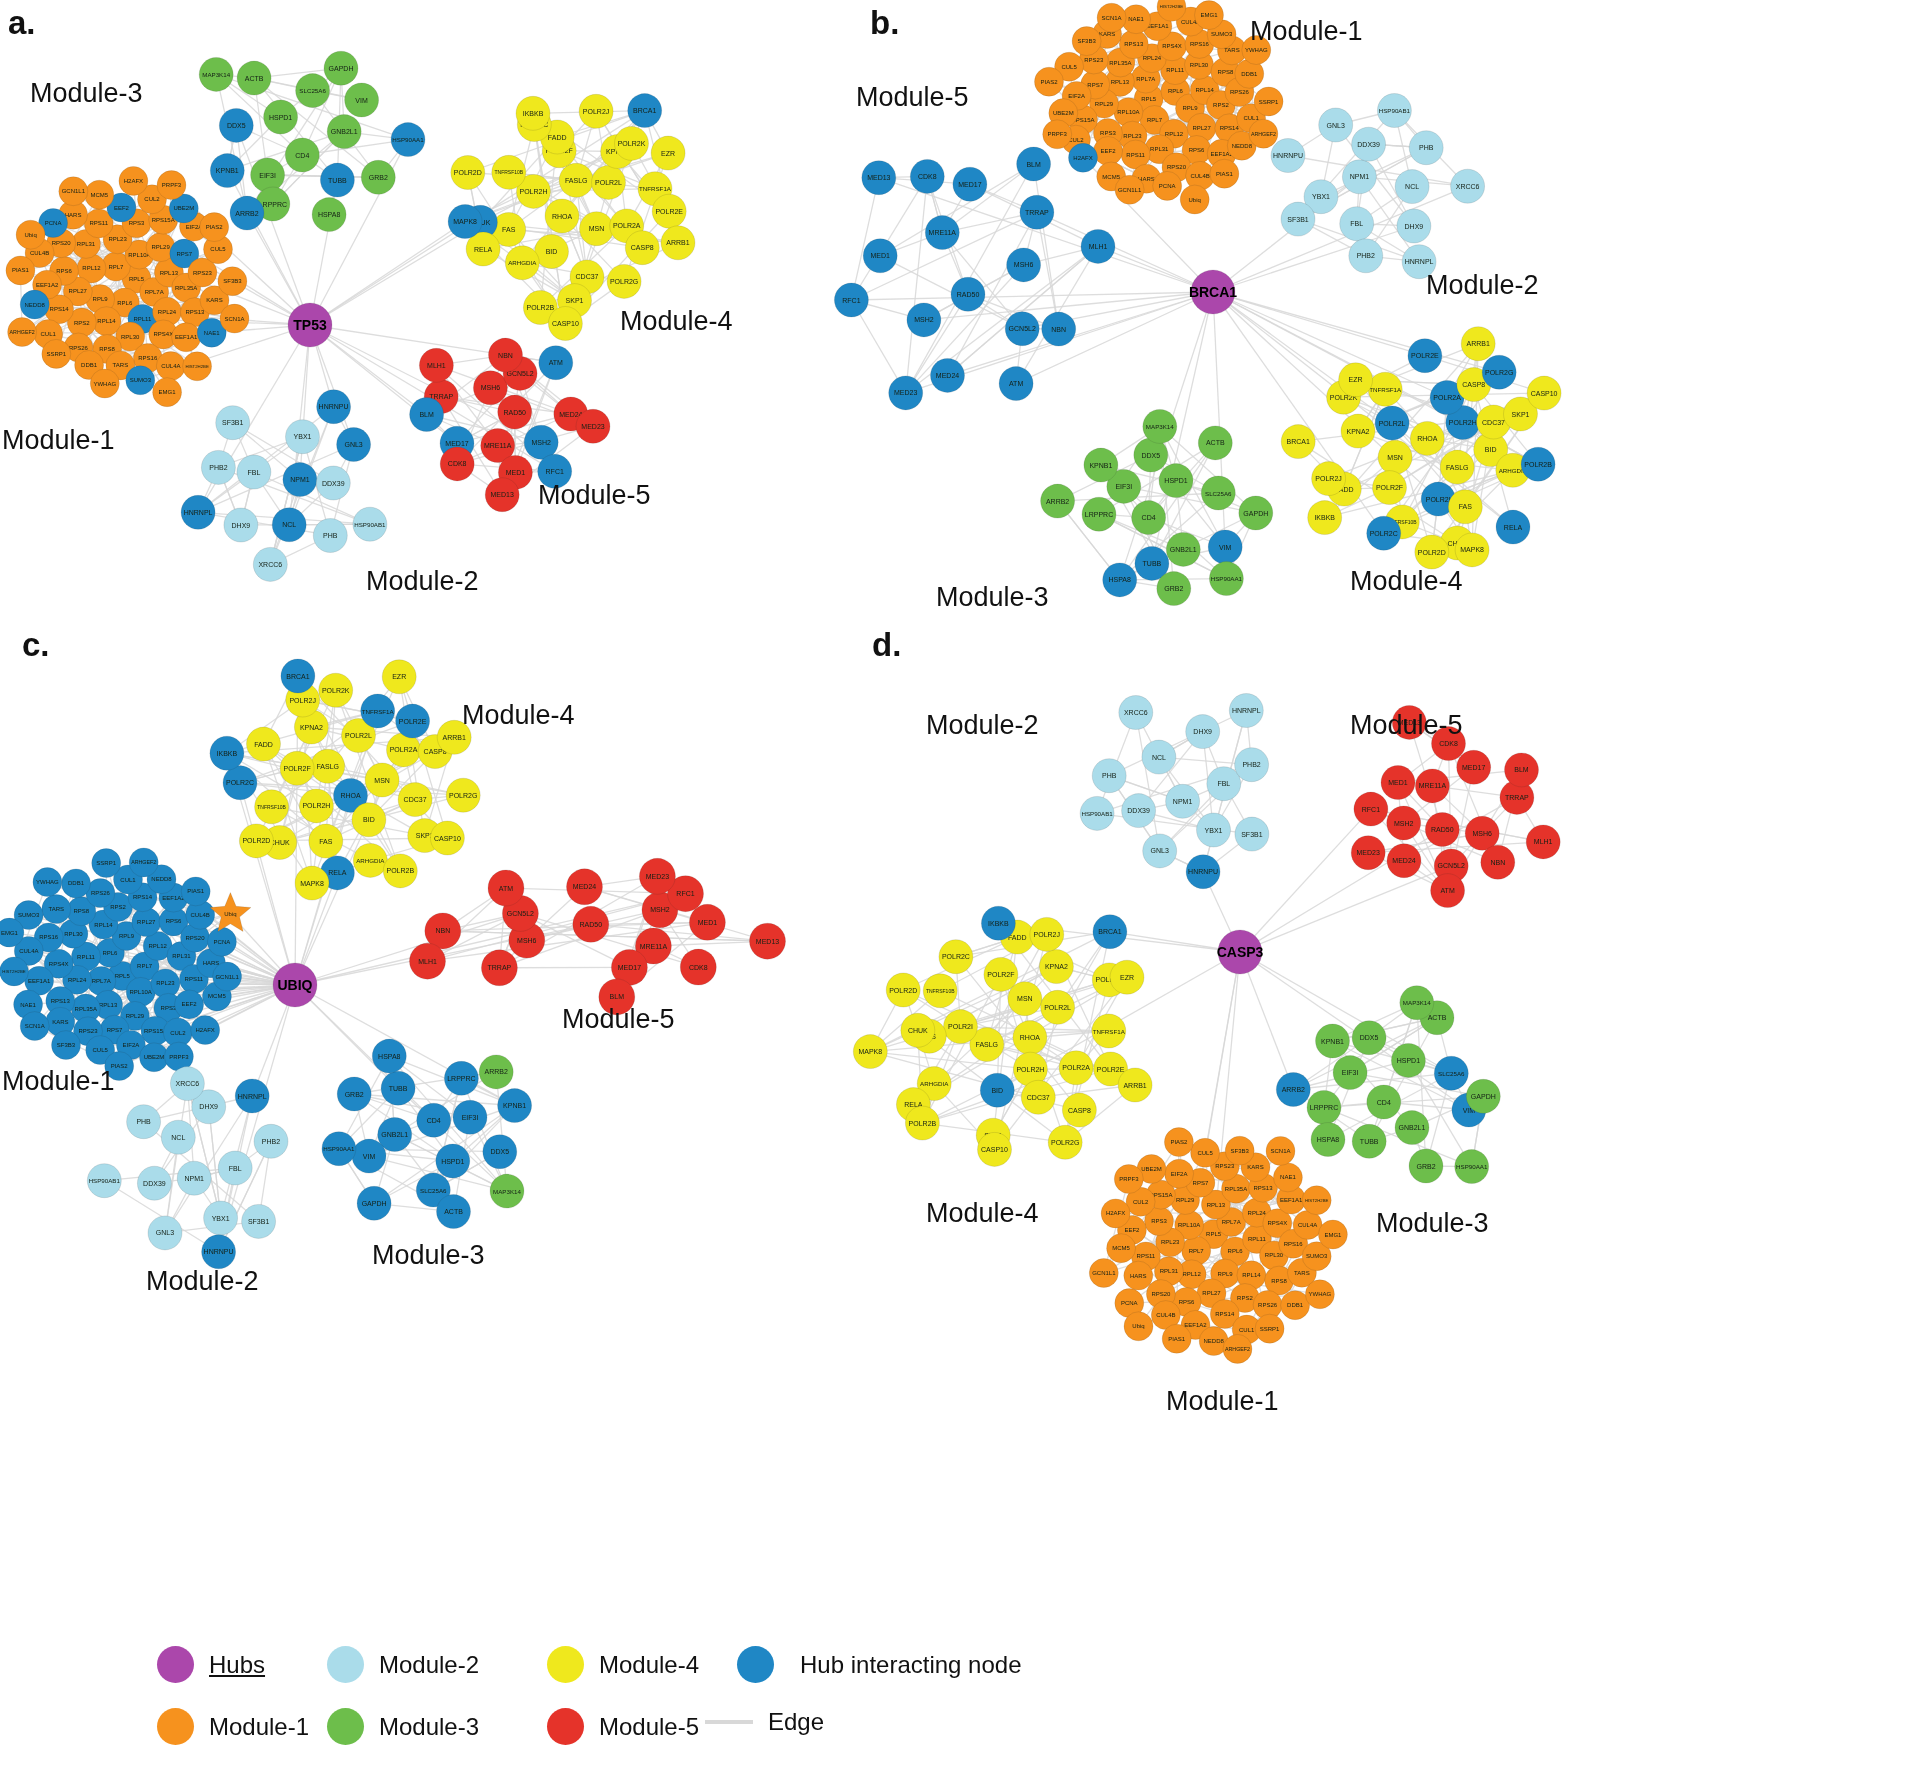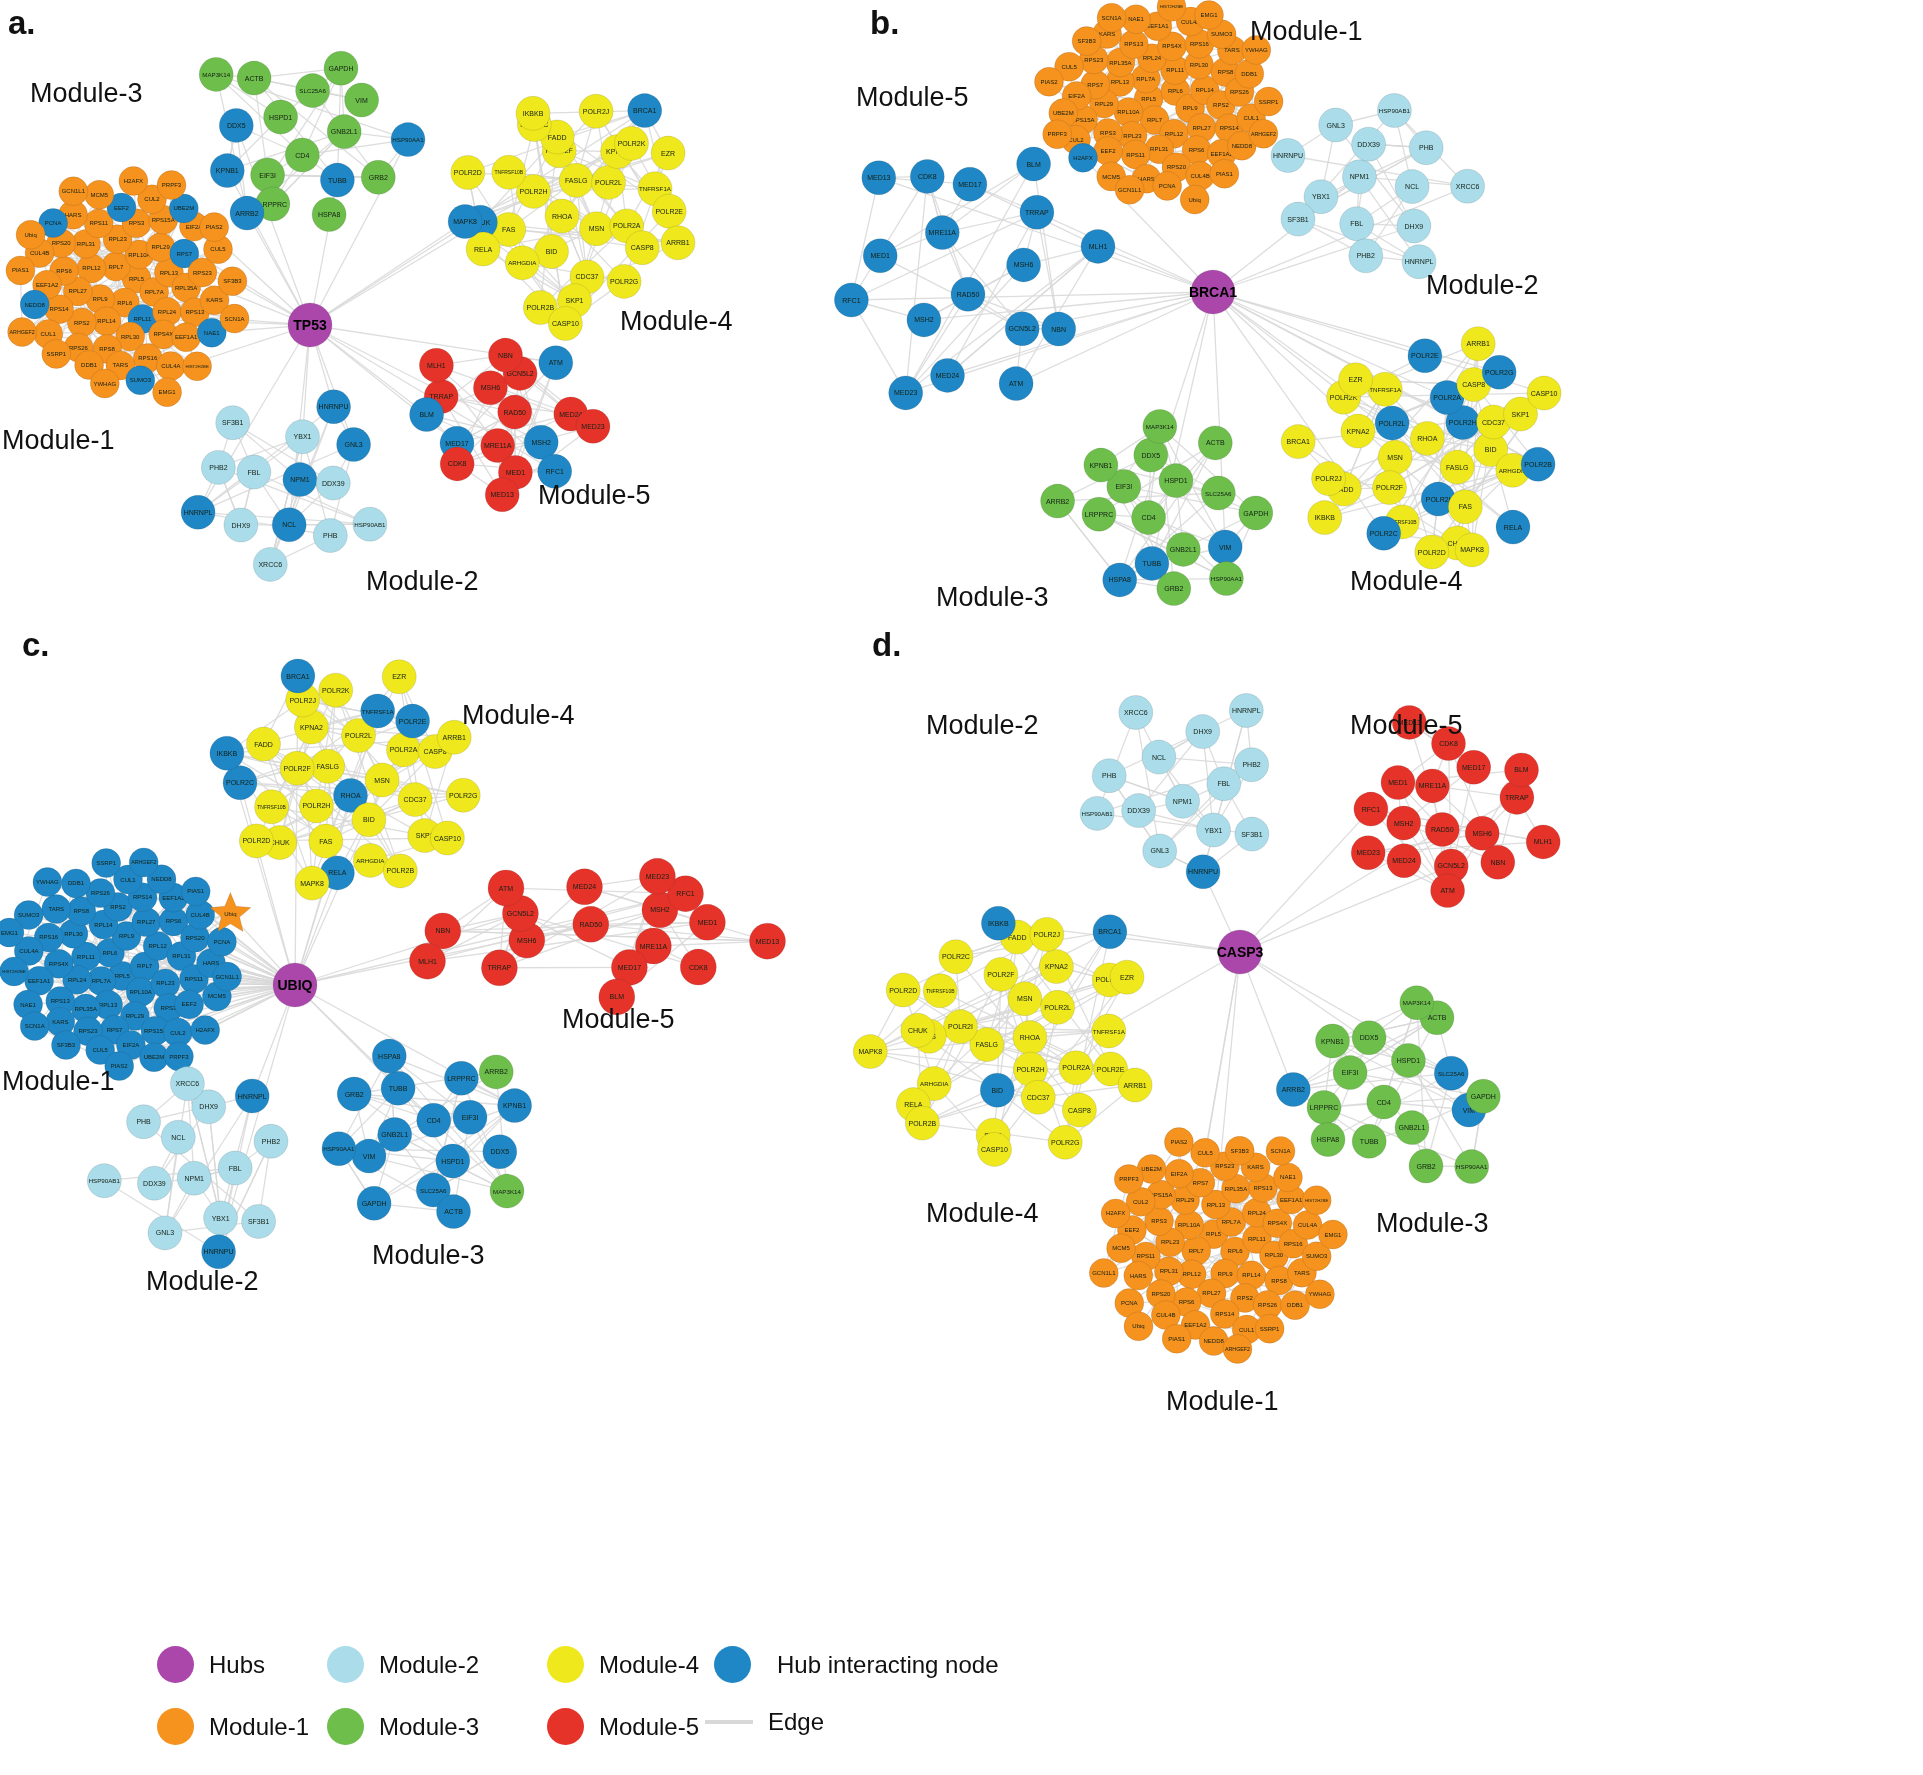--- a/index.html
+++ b/index.html
@@ -3617,33 +3617,33 @@
     <div class="module-label" style="left: 2px; top: 1066px;">Module-1</div>
     <div class="module-label" style="left: 146px; top: 1266px;">Module-2</div>
     <div class="module-label" style="left: 372px; top: 1240px;">Module-3</div>
     <div class="module-label" style="left: 562px; top: 1004px;">Module-5</div>
     <div class="panel-label" style="left: 872px; top: 626px;">d.</div>
     <div class="module-label" style="left: 926px; top: 710px;">Module-2</div>
     <div class="module-label" style="left: 1350px; top: 710px;">Module-5</div>
     <div class="module-label" style="left: 926px; top: 1198px;">Module-4</div>
     <div class="module-label" style="left: 1376px; top: 1208px;">Module-3</div>
     <div class="module-label" style="left: 1166px; top: 1386px;">Module-1</div>
-    <div class="legend-item" style="left: 157px; top: 1646px;">
+    <div class="legend-item" style="left: 157px; top: 1646px; text-decoration: underline;">
       <span class="legend-swatch" style="background: rgb(171, 71, 171);"></span>
       <span>Hubs</span>
     </div>
     <div class="legend-item" style="left: 327px; top: 1646px;">
       <span class="legend-swatch" style="background: rgb(170, 220, 234);"></span>
       <span>Module-2</span>
     </div>
     <div class="legend-item" style="left: 547px; top: 1646px;">
       <span class="legend-swatch" style="background: rgb(239, 232, 29);"></span>
       <span>Module-4</span>
     </div>
-    <div class="legend-item" style="left: 714px; top: 1646px; gap: 26px;">
+    <div class="legend-item" style="left: 737px; top: 1646px; gap: 26px;">
       <span class="legend-swatch" style="background: rgb(31, 135, 197);"></span>
       <span>Hub interacting node</span>
     </div>
     <div class="legend-item" style="left: 157px; top: 1708px;">
       <span class="legend-swatch" style="background: rgb(246, 146, 30);"></span>
       <span>Module-1</span>
     </div>
     <div class="legend-item" style="left: 327px; top: 1708px;">
       <span class="legend-swatch" style="background: rgb(109, 190, 75);"></span>
       <span>Module-3</span>

